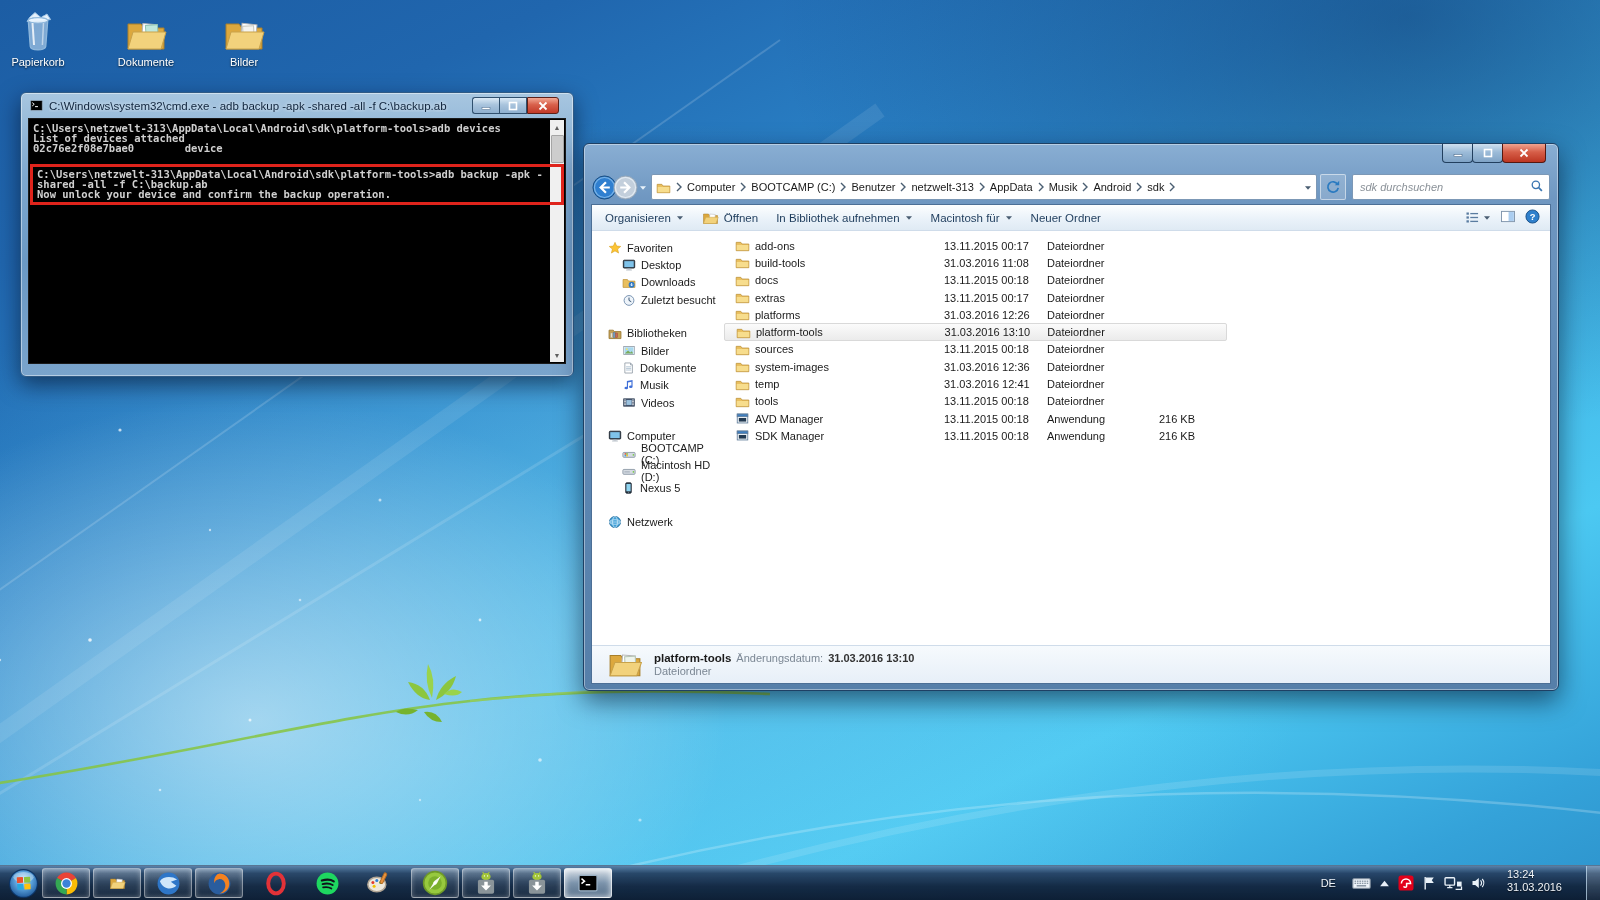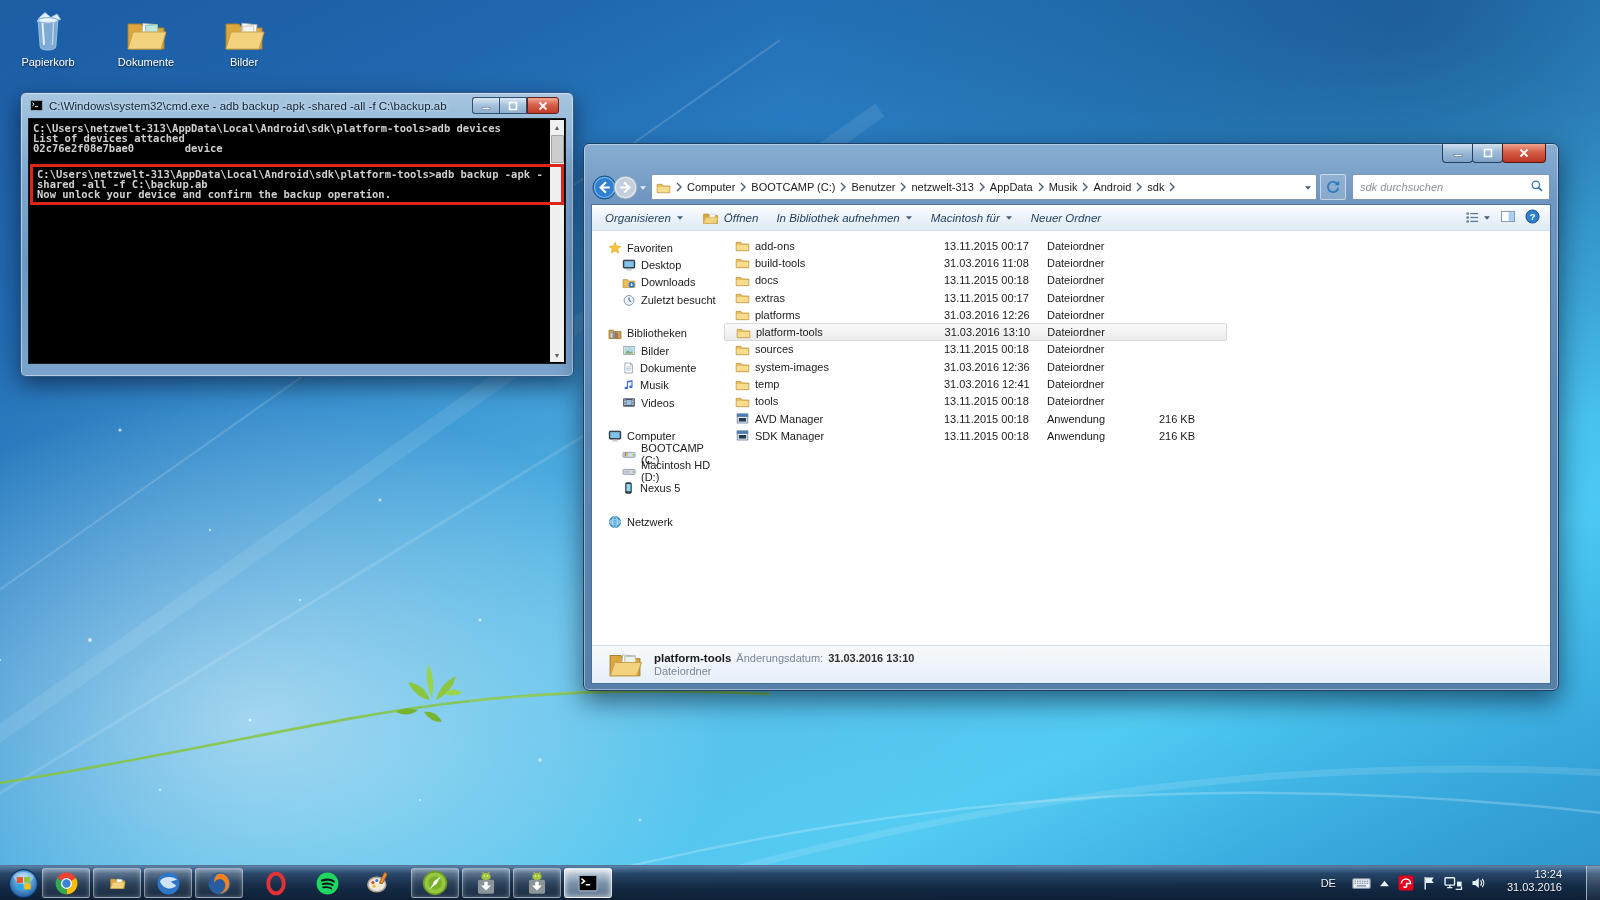--- a/index.html
+++ b/index.html
@@ -124,21 +124,21 @@
   .tb-btn.open{border:1px solid rgba(255,255,255,.45);
     background:linear-gradient(rgba(255,255,255,.30),rgba(255,255,255,.10) 45%,rgba(255,255,255,.04));
     box-shadow:inset 0 0 5px rgba(255,255,255,.3);}
   .tb-btn.gap{margin-left:9px;}
   .tb-btn.active{border:1px solid rgba(255,255,255,.75);
     background:linear-gradient(rgba(255,255,255,.8),rgba(205,228,248,.55) 50%,rgba(180,210,240,.45));
     box-shadow:inset 0 0 6px rgba(255,255,255,.8);}
   #tray{margin-left:auto;display:flex;align-items:center;gap:16px;height:100%;}
   #tray-lang{color:#f0f5fa;font-size:11px;text-shadow:0 1px 1px rgba(0,0,0,.6);}
   .tray-ico{display:flex;align-items:center;}
-  #tray-clock{text-align:right;color:#f0f5fa;font-size:11px;line-height:13px;margin:0 8px 4px 4px;
+  #tray-clock{text-align:left;color:#f0f5fa;font-size:11px;line-height:13px;margin:0 8px 4px 4px;
     text-shadow:0 1px 1px rgba(0,0,0,.6);}
   #show-desktop{width:13px;height:100%;border-left:1px solid rgba(200,225,245,.7);
     background:linear-gradient(rgba(255,255,255,.22),rgba(255,255,255,.05));}
 </style>
 </head>
 <body>
 
 <div id="wallpaper">
   <svg viewBox="0 0 1600 900">
     <line x1="-100" y1="660" x2="780" y2="40" stroke="#ffffff" stroke-opacity="0.16" stroke-width="2"></line>
@@ -167,21 +167,21 @@
         <circle cx="250" cy="720" r="1.5" opacity="0.7"></circle>
       <circle cx="160" cy="790" r="1.3" opacity="0.6"></circle>
         <circle cx="420" cy="800" r="1.2" opacity="0.5"></circle>
       <circle cx="640" cy="820" r="1.6" opacity="0.5"></circle>
         <circle cx="350, " cy="660" r="1.2" opacity="0.6"></circle>
     </g>
   </svg>
 </div>
 
 <div id="desktop-icons">
-    <div class="desktop-icon" style="left:10px">
+    <div class="desktop-icon" style="left:0">
     <div class="di-img">
         <span style="display:flex;align-items:center;">
           <svg width="40" height="44" viewBox="0 0 40 44">
             <path d="M12,7 L17,2.6 L23,7.6 L29,4 L32.6,9.6 L9,11.4 Z" fill="#e6f1fb" stroke="#9ec3e4"></path>
             <path d="M14,6.8 L19,9 L15,11 Z" fill="#b8d9f2"></path>
             <path d="M25,5.4 L29.5,9 L24,10.4 Z" fill="#cde4f6"></path>
             <path d="M10.2,10.4 C10.2,8.9 14.4,7.8 20,7.8 C25.6,7.8 29.8,8.9 29.8,10.4 L27.8,36.4 C27.7,38.5 24,39.9 20,39.9 C16,39.9 12.4,38.5 12.2,36.4 Z" fill="rgba(208,231,250,0.55)" stroke="#8fb8dc" stroke-width="1.2"></path>
             <ellipse cx="20" cy="10.4" rx="9.8" ry="2.7" fill="rgba(238,248,255,0.85)" stroke="#8fb8dc"></ellipse>
             <path d="M14.5,13 L16,35" stroke="#ffffff" stroke-opacity="0.8" stroke-width="2"></path>
             <path d="M25.5,13 L24.4,35" stroke="#ffffff" stroke-opacity="0.5" stroke-width="1.5"></path>
@@ -374,21 +374,21 @@
       <input placeholder="sdk durchsuchen" style="">
       <span><svg width="14" height="14" viewBox="0 0 16 16">
             <circle cx="6.7" cy="6.7" r="4.2" fill="none" stroke="#3a75b0" stroke-width="1.5"></circle>
             <line x1="9.9" y1="9.9" x2="13.6" y2="13.6" stroke="#3a75b0" stroke-width="2"></line>
           </svg></span>
     </div>
   </div>
 
   <div id="ex-inner">
     <div id="ex-toolbar">
-      <span id="toolbar-left" style="display:flex;align-items:center;font-style:italic;">
+      <span id="toolbar-left" style="display:flex;align-items:center;">
           <span class="tool-item">
     <span>Organisieren</span>
     <span style="display:flex">
               <svg width="8" height="6" viewBox="0 0 8 6">
                 <path d="M1,1.2 L4,4.8 L7,1.2 Z" fill="#4a5e72"></path>
               </svg>
             </span>
           </span>
           <span class="tool-item">
     <span style="display:flex;align-items:center;">

